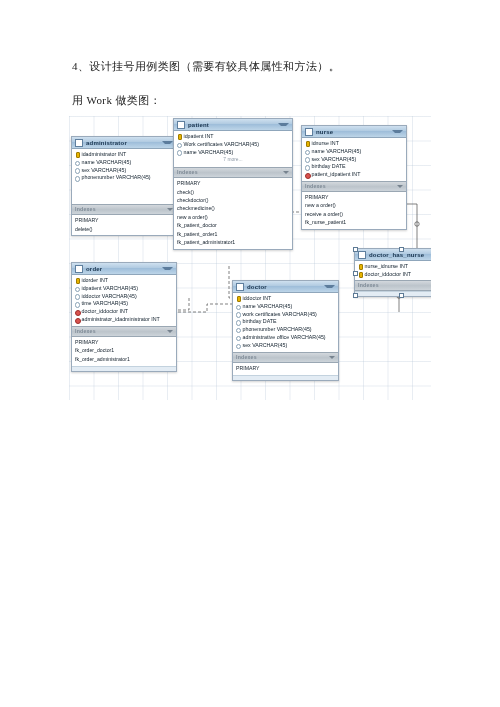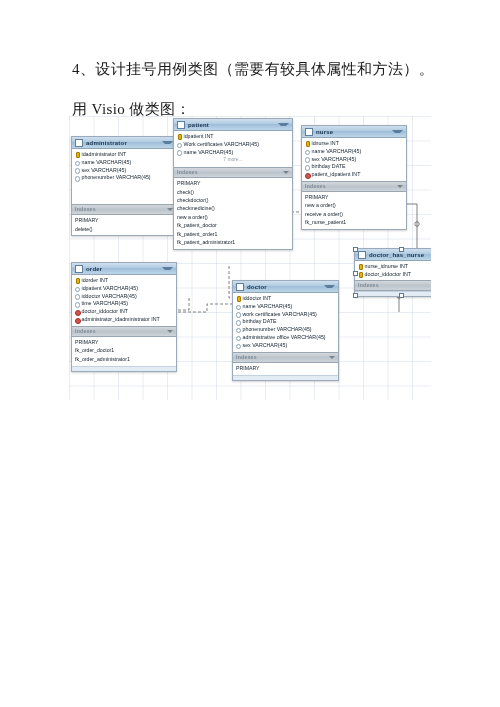--- a/index.html
+++ b/index.html
@@ -7,21 +7,21 @@
     width:500px;height:707px;background:#ffffff;
     font-family:"Liberation Sans",sans-serif;
     overflow:hidden;position:relative;
   }
   .page{position:absolute;inset:0;}
 
   
   .doc-text{position:absolute;left:72px;top:58px;width:400px;}
   .doc-line{
     font-family:"Liberation Serif",serif;
-    font-size:15px;color:#1a1a1a;line-height:1.55;
+    font-size:11px;color:#1a1a1a;line-height:1.55;
     letter-spacing:.4px;white-space:nowrap;
   }
   .doc-line.second{margin-top:17px;}
 
   
   .canvas{
     position:absolute;left:69px;top:116px;width:362px;height:284px;
     background:#ffffff;
     background-image:
       linear-gradient(to right,rgba(180,196,214,.30) 1px,transparent 1px),
@@ -122,21 +122,21 @@
   .sel .hnd.bc{left:50%;margin-left:-1.7px;bottom:-2px}
   .sel .hnd.lc{left:-2px;top:50%;margin-top:-1.7px}
 </style>
 </head>
 <body>
 
 <div class="page">
 
   <div class="doc-text">
     <div class="doc-line">4、设计挂号用例类图（需要有较具体属性和方法）。</div>
-    <div class="doc-line second">用 Visio 做类图：</div>
+    <div class="doc-line second">用 Work 做类图：</div>
   </div>
 
   <div class="canvas">
 
     <svg class="links" viewBox="0 0 362 284">
       <g stroke="#4a4a4a" stroke-width="0.7" fill="none">
 
         <path d="M107,86 L107,96 L115,96" stroke-dasharray="3,2"></path>
 
         <path d="M222,96 L232,96" stroke-dasharray="3,2"></path>

